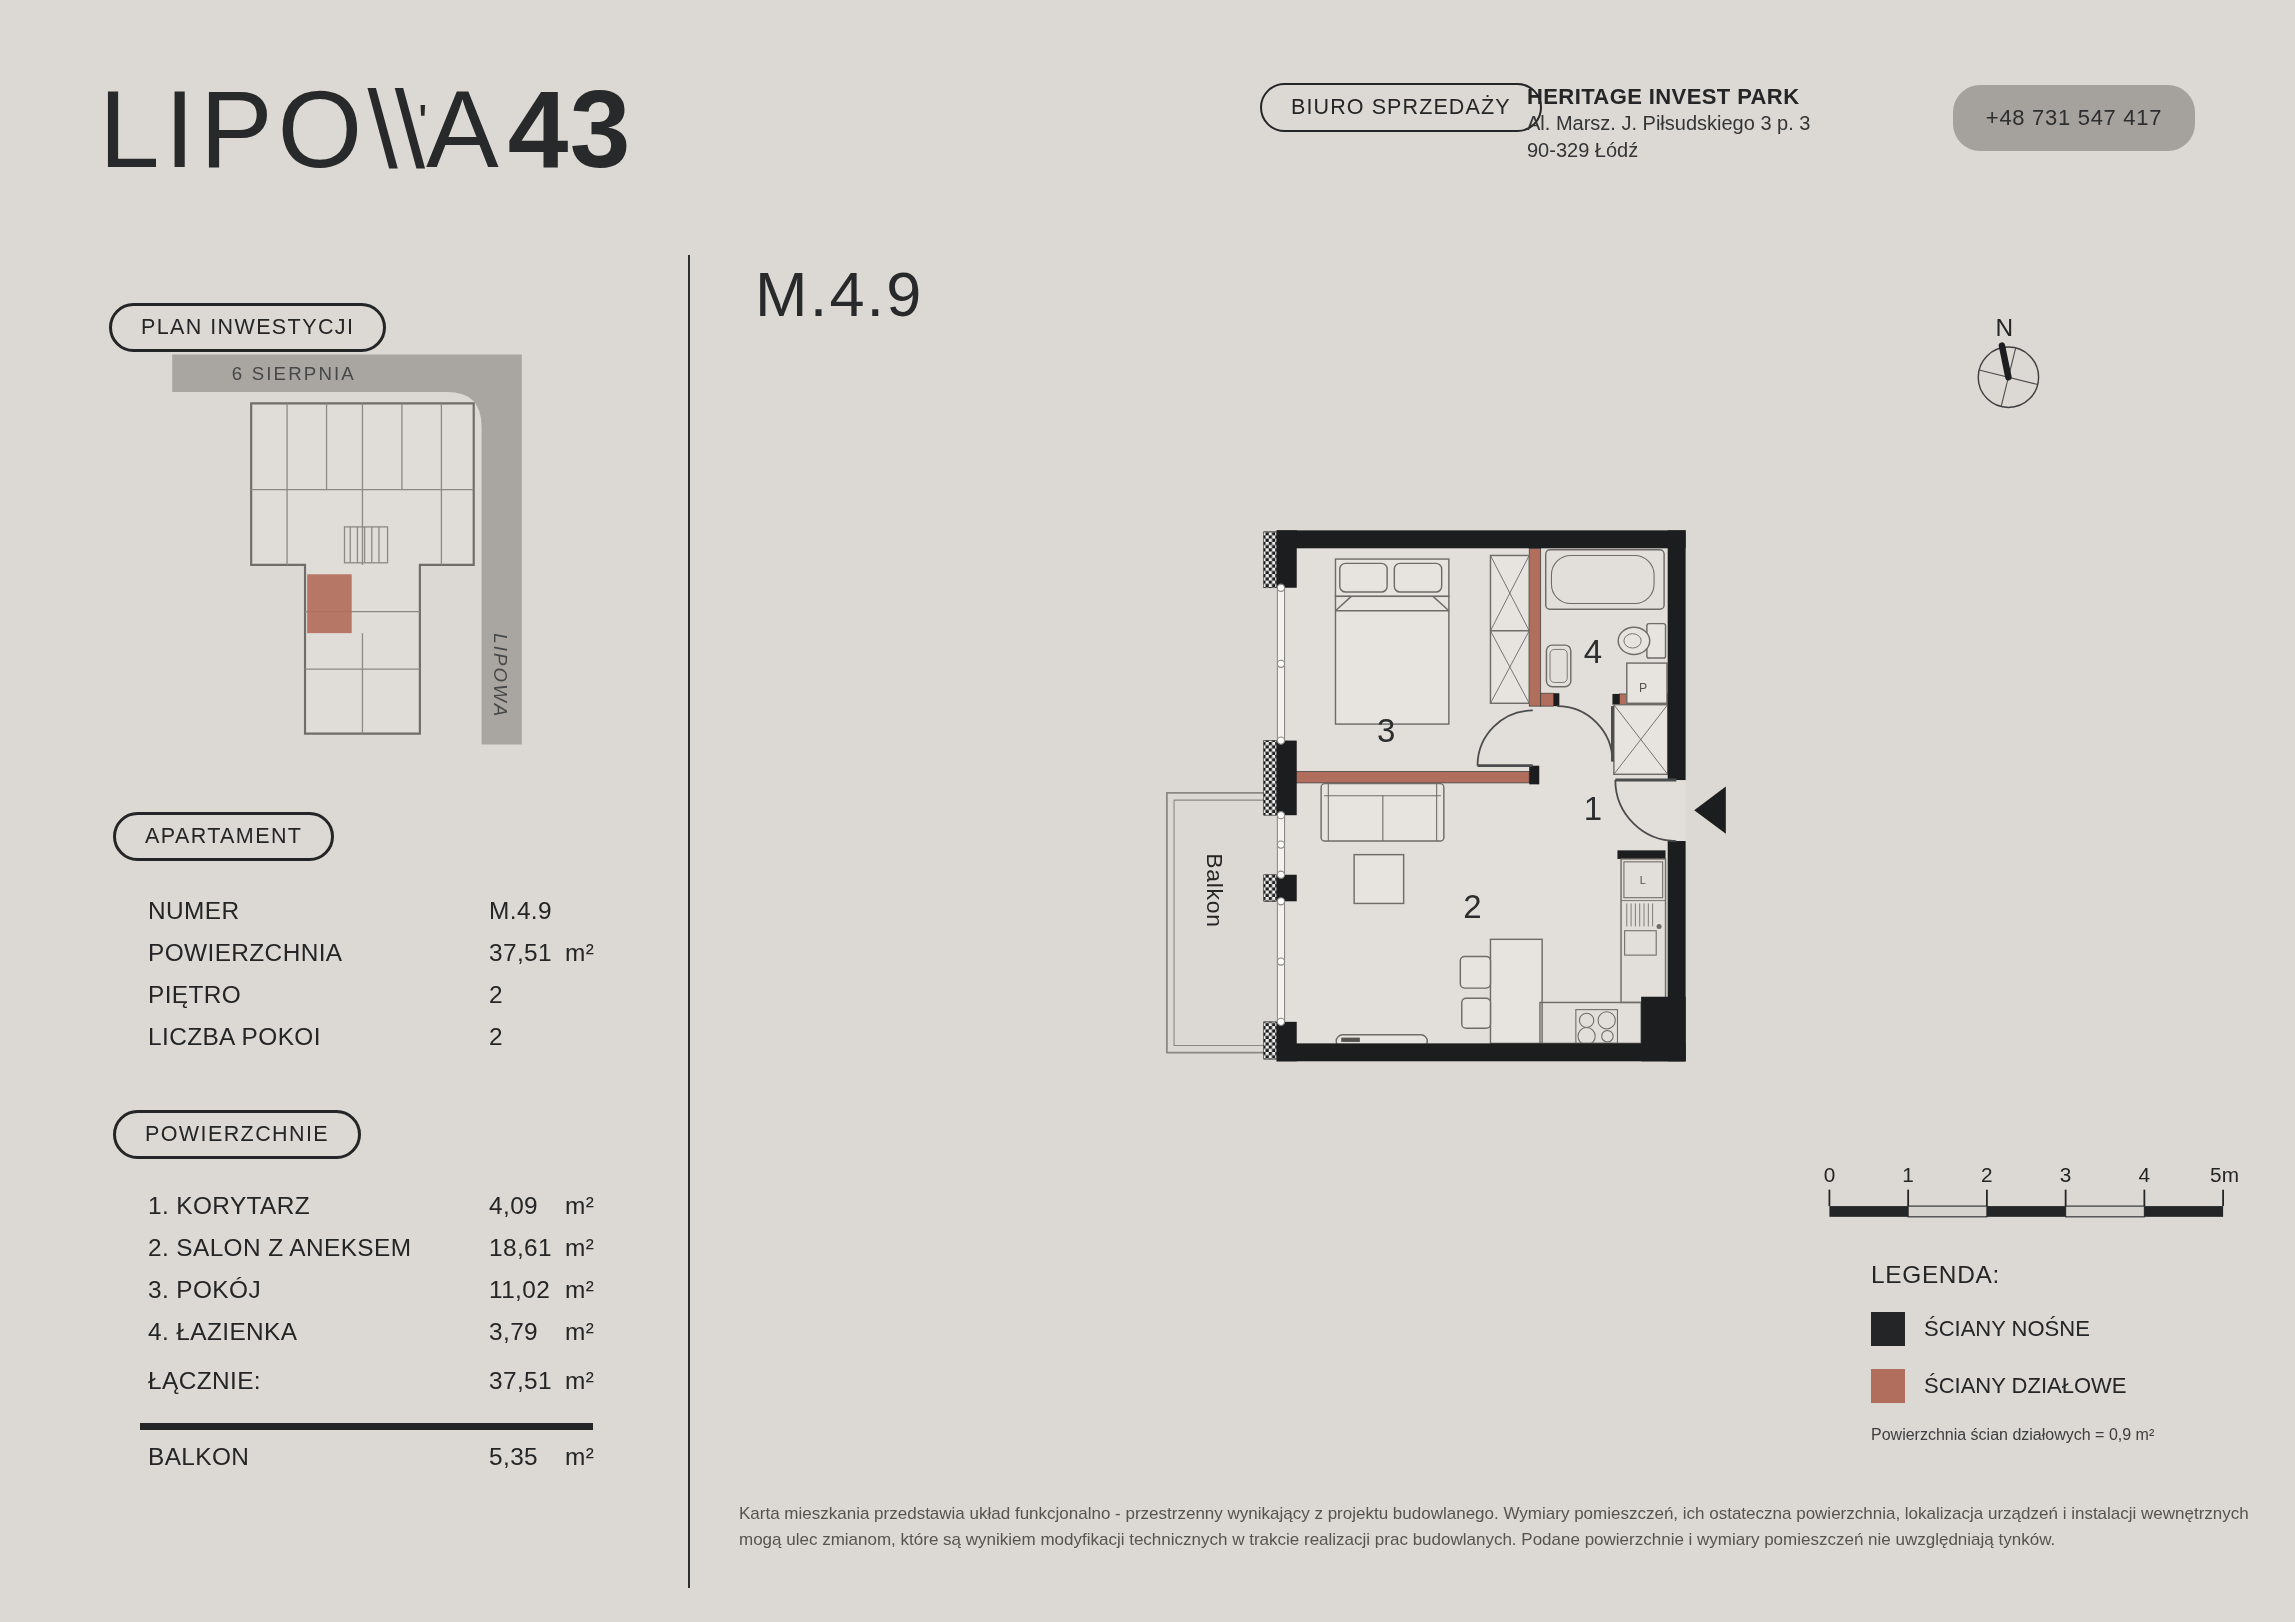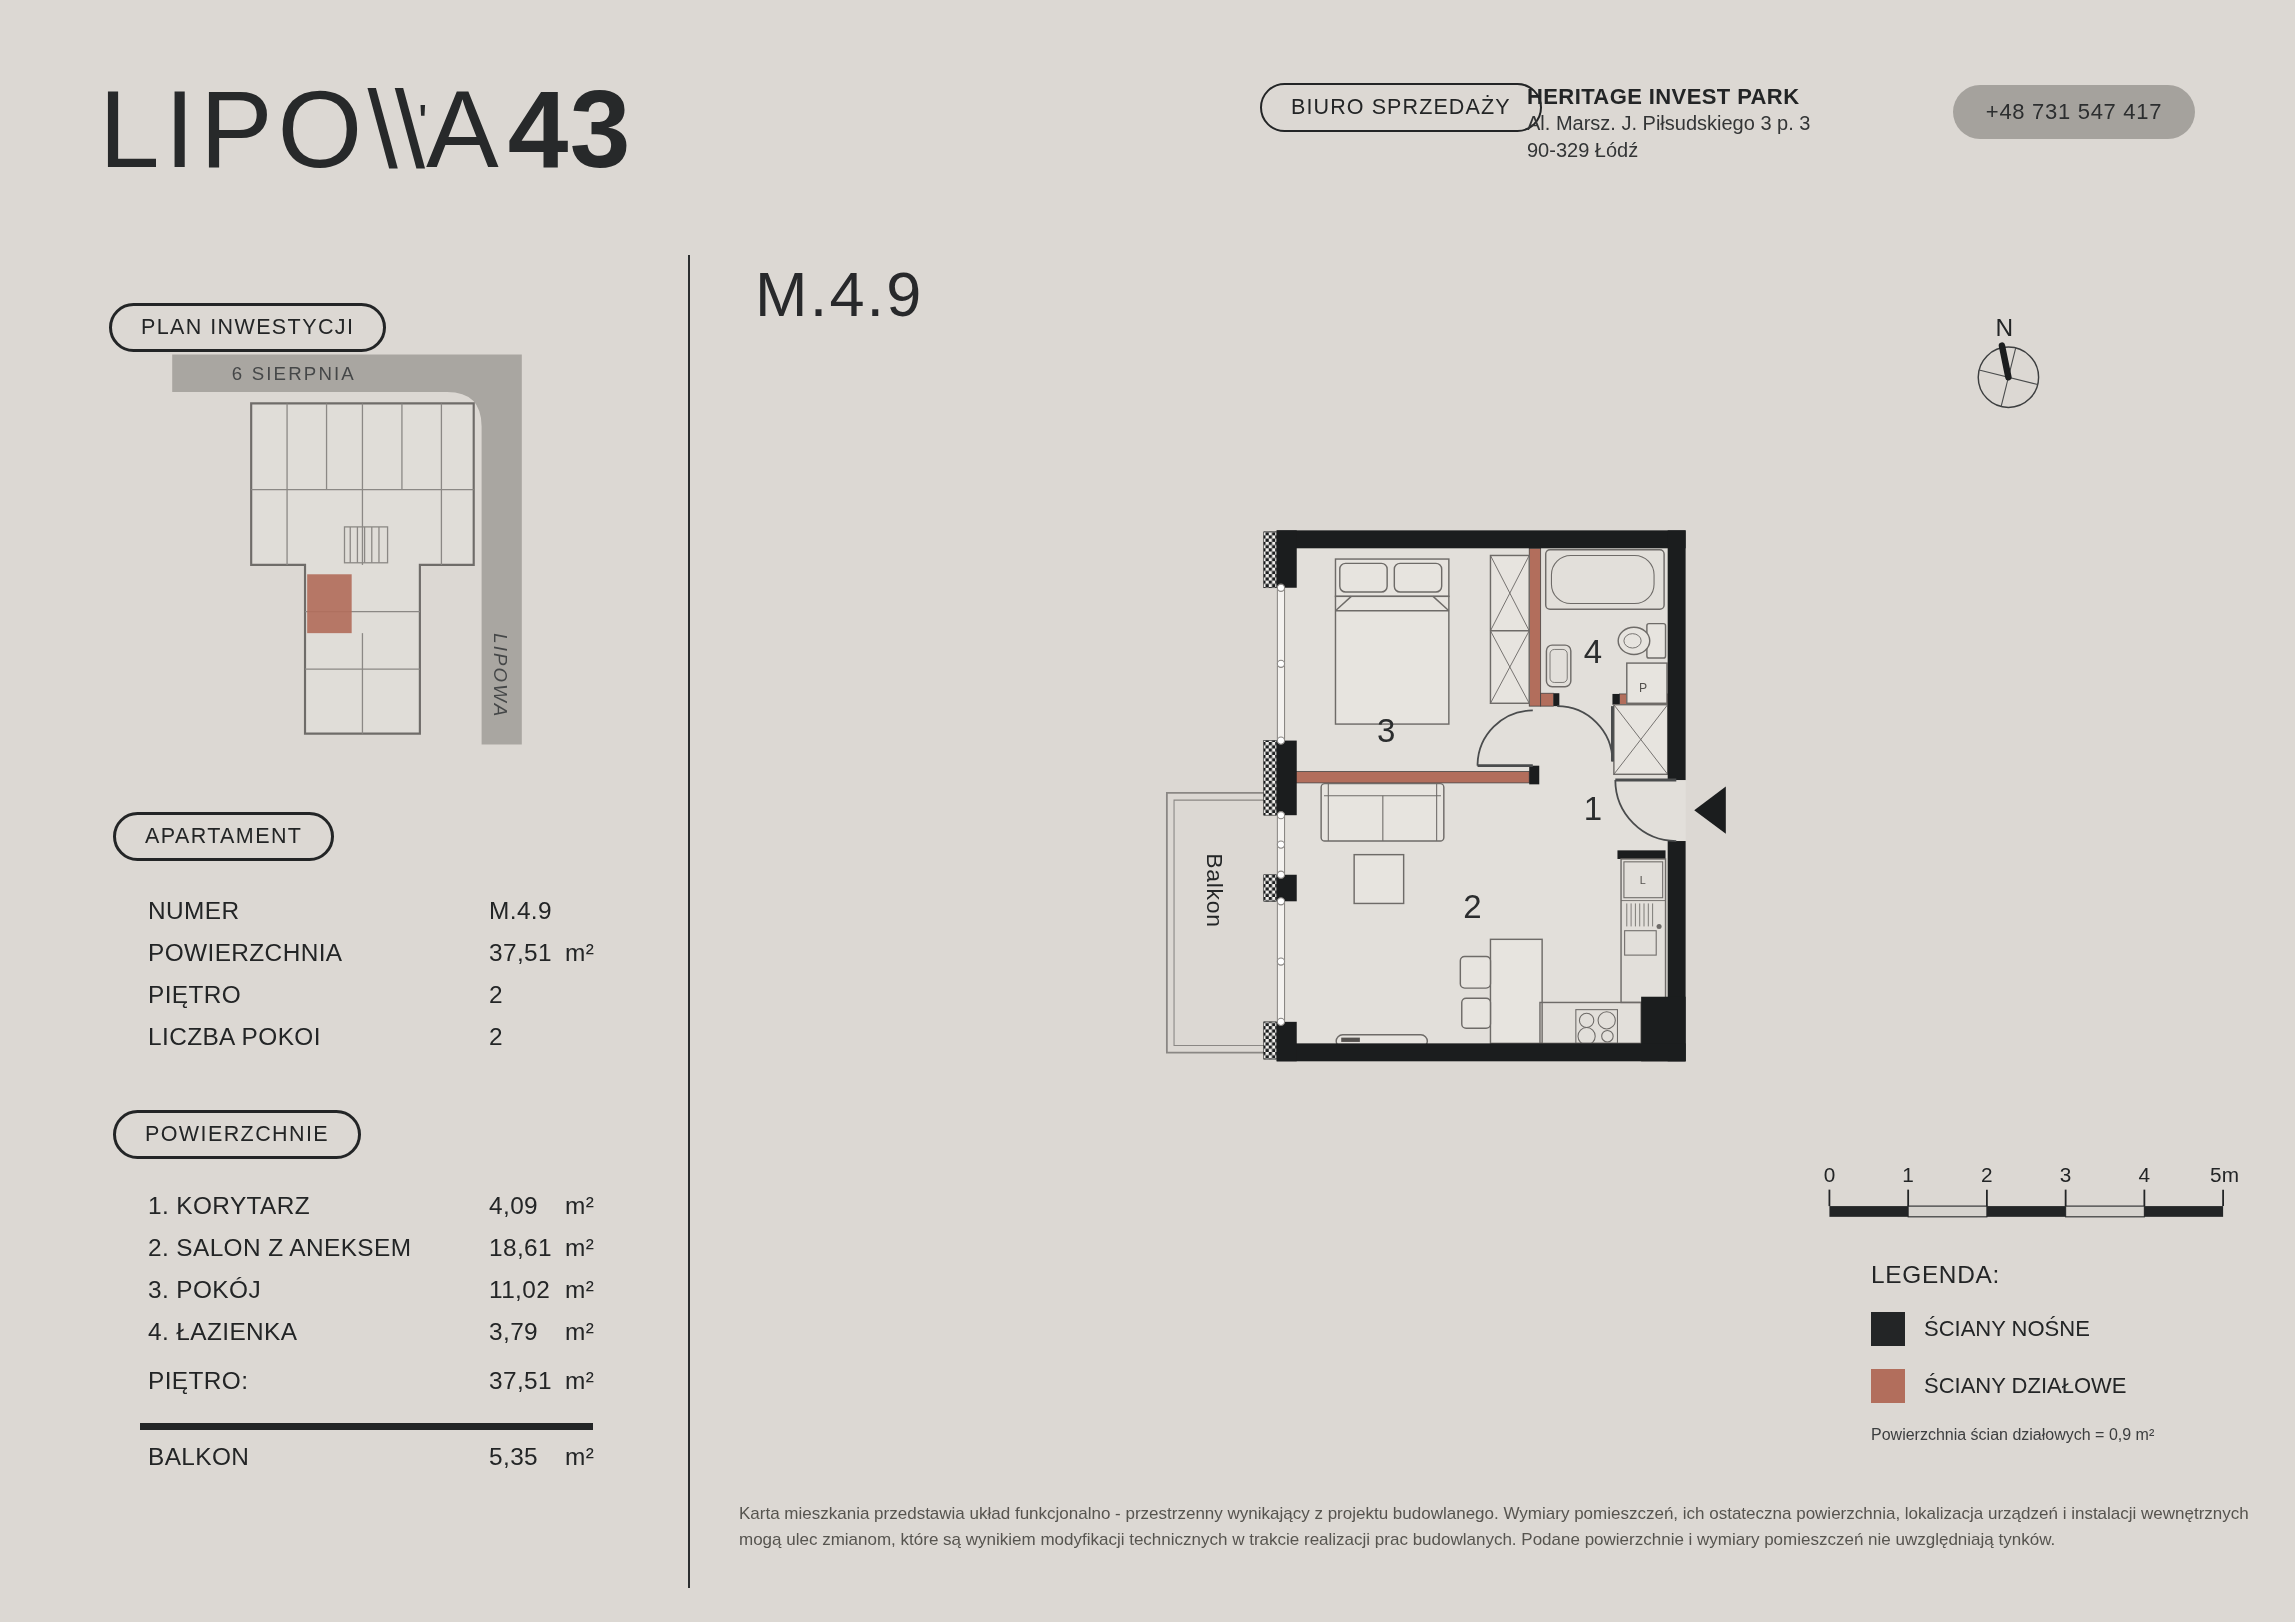--- a/index.html
+++ b/index.html
@@ -8,21 +8,21 @@
   
   .logo{left:99px;top:66px;font-size:109px;font-weight:400;letter-spacing:5px;color:#27292a;white-space:nowrap;}
   .logo .wsl{letter-spacing:-2.9px;}
   .logo .apo{font-size:50px;vertical-align:27px;letter-spacing:0;margin-left:-4.3px;margin-right:-1.4px;}
   .logo .num{font-weight:700;margin-left:4px;letter-spacing:1.4px;}
   .pill{display:inline-flex;align-items:center;justify-content:center;border:2.9px solid #232526;
     border-radius:43px;font-size:21.5px;letter-spacing:1.1px;color:#232526;padding:18px 29px;height:49px;
     box-sizing:border-box;background:transparent;white-space:nowrap;}
   .contact{left:1527px;top:83px;font-size:20px;line-height:27px;color:#333536;}
   .contact .co{font-weight:700;font-size:22px;letter-spacing:0.4px;color:#232526;}
-  .phonepill{left:1953px;top:85px;width:242px;height:54px;background:#a5a29d;border-radius:27px;
+  .phonepill{left:1953px;top:85px;width:242px;height:66px;background:#a5a29d;border-radius:27px;
     display:flex;align-items:center;justify-content:center;font-size:22px;color:#2c2e2f;letter-spacing:0.7px;}
   
   .vrule{left:688px;top:255px;width:2.2px;height:1333px;background:#2c2e2f;}
   .sectionpill{letter-spacing:1.4px;}
   .datarow{position:relative;height:42px;font-size:24.4px;color:#232526;letter-spacing:0.4px;white-space:nowrap;}
   .datarow .lbl{position:absolute;left:8px;}
   .datarow .val{position:absolute;left:349px;display:inline-block;width:75px;}
   .datarow .unit{position:absolute;left:425px;}
   .areadivider{width:453px;height:6.5px;background:#232526;margin:14.3px 0 0 0;}
   
@@ -124,21 +124,21 @@
     <span class="lbl">3. POKÓJ</span>
     <span class="val">11,02</span>
     <span class="unit">m²</span>
   </div>
   <div class="datarow">
     <span class="lbl">4. ŁAZIENKA</span>
     <span class="val">3,79</span>
     <span class="unit">m²</span>
   </div>
   <div class="datarow" style="margin-top:7.2px;">
-    <span class="lbl">PIĘTRO:</span>
+    <span class="lbl">ŁĄCZNIE:</span>
     <span class="val">37,51</span>
     <span class="unit">m²</span>
   </div>
   <div class="areadivider"></div>
   <div class="datarow" style="margin-top:13px;">
     <span class="lbl">BALKON</span>
     <span class="val">5,35</span>
     <span class="unit">m²</span>
   </div>
 </div>

